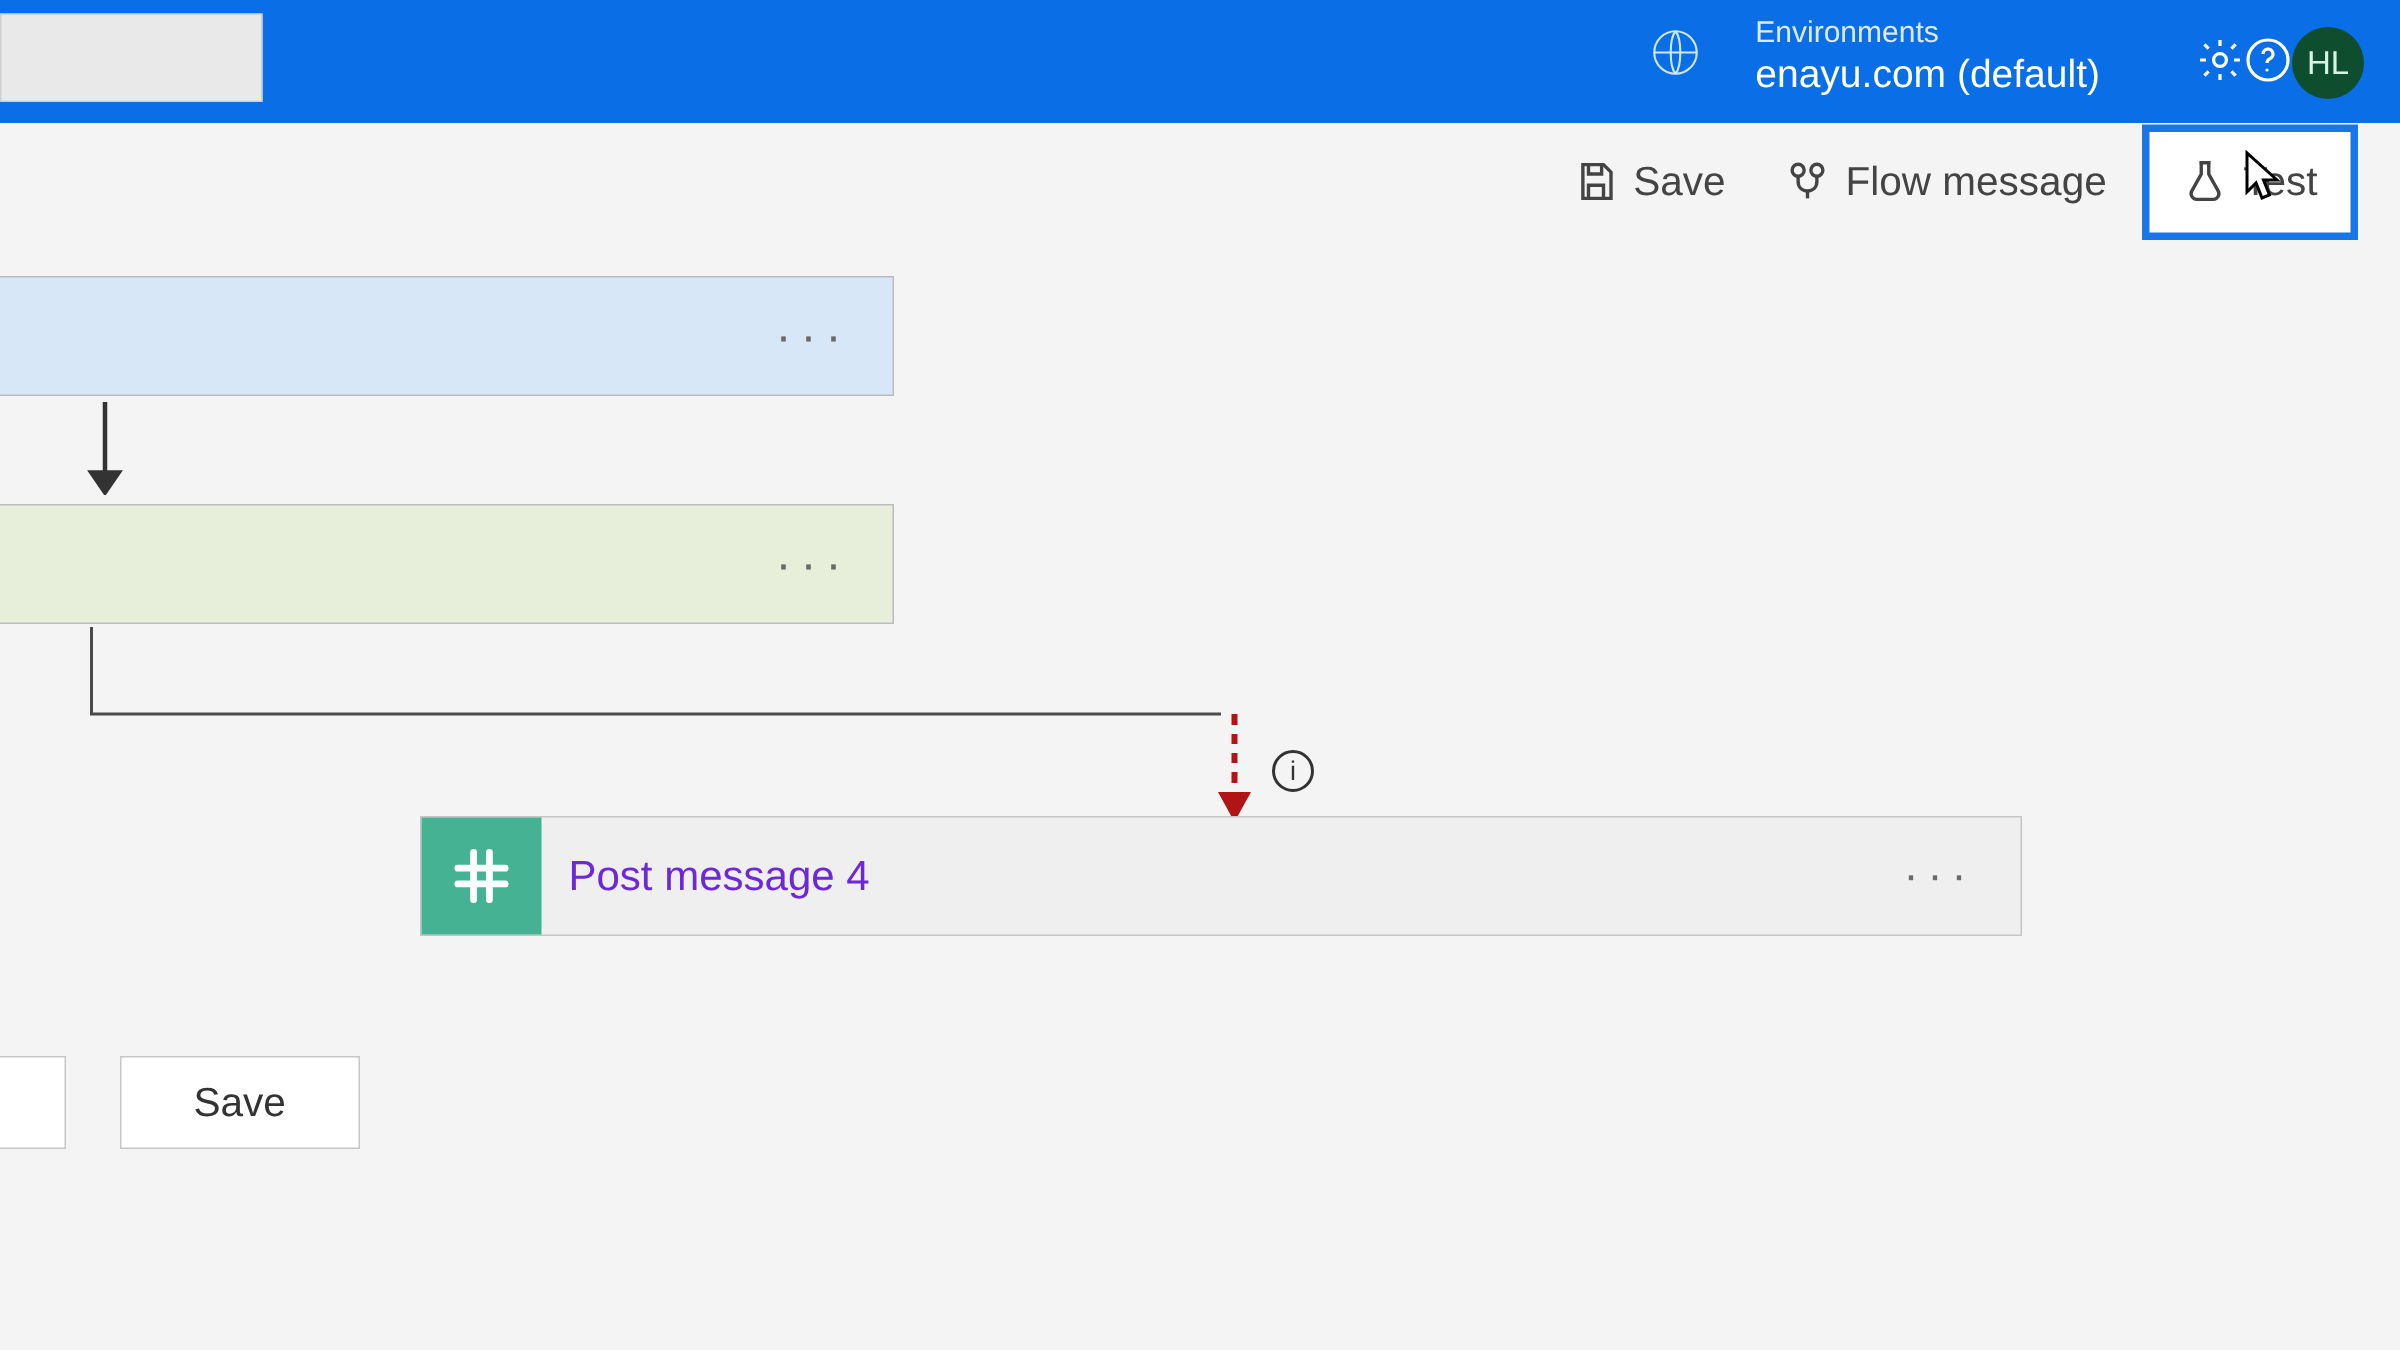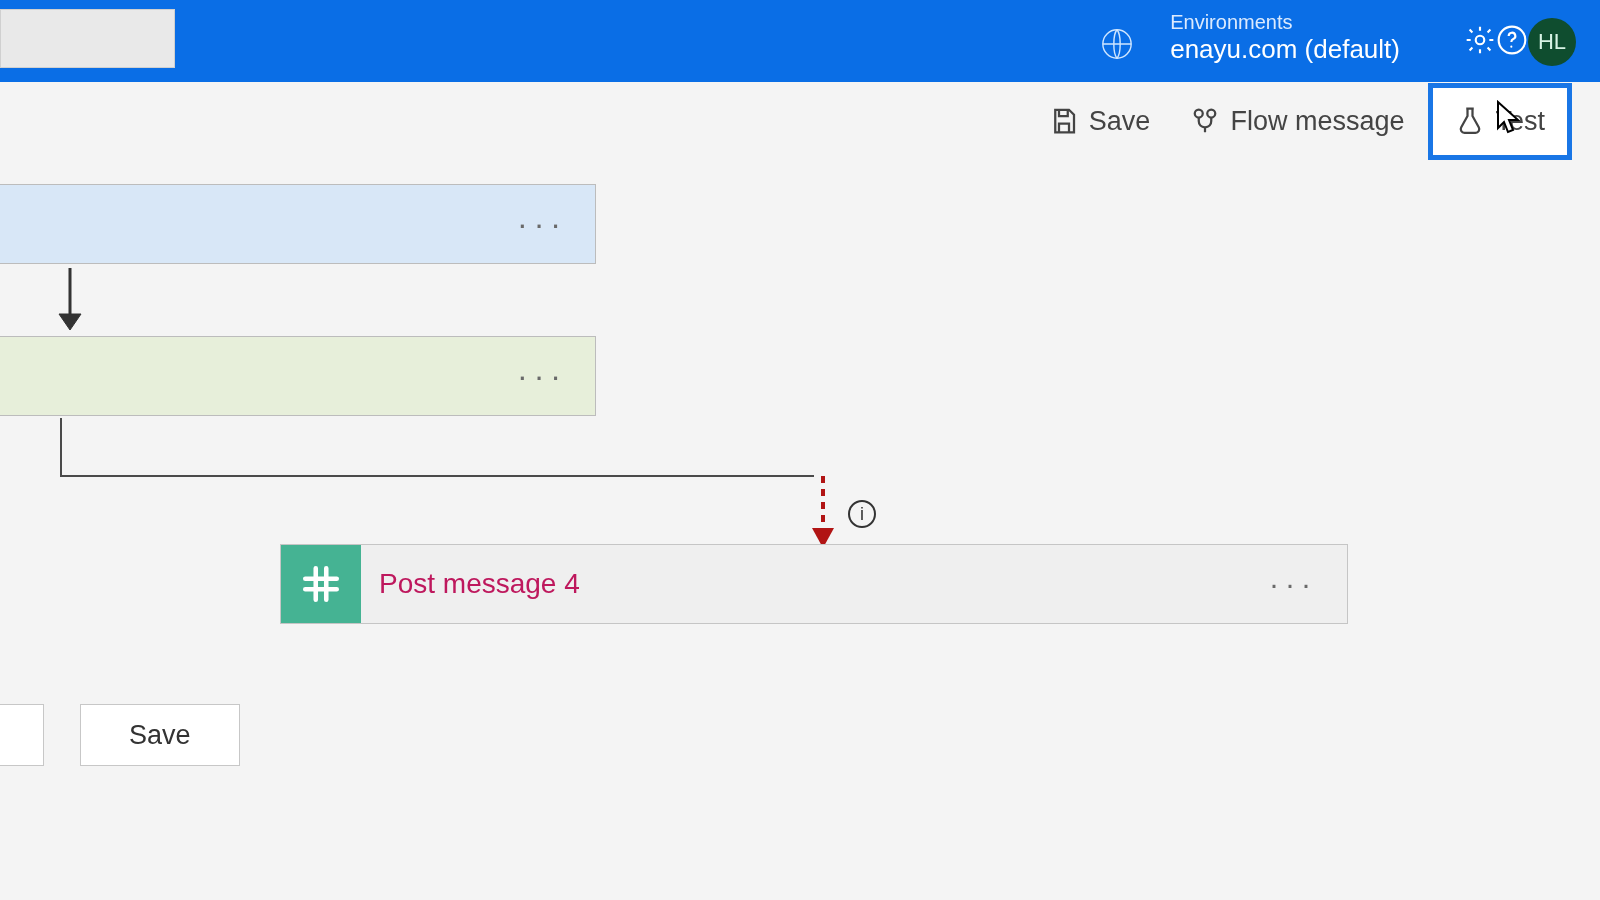--- a/index.html
+++ b/index.html
@@ -20,21 +20,21 @@
     width: 175px;
     height: 59px;
     background: #e9e9e9;
     border: 1px solid #d0d0d0;
   }
   .env-group {
     position: absolute;
     top: 10px;
     right: 200px;
     display: flex;
-    align-items: flex-end;
+    align-items: center;
     gap: 36px;
   }
   .env-text { display: flex; flex-direction: column; line-height: 1.2; }
   .env-label { font-size: 20px; color: #dbeafe; }
   .env-name  { font-size: 26px; color: #fff; }
   .globe-icon svg { width: 34px; height: 34px; stroke: #cfe6ff; }
 
   .header-icons {
     position: absolute;
     right: 24px;
@@ -154,21 +154,21 @@
     background: #efefef;
     border: 1px solid #c5c5c5;
     display: flex; align-items: center;
   }
   .action-icon {
     width: 80px; height: 100%;
     background: #45b393;
     display: flex; align-items: center; justify-content: center;
   }
   .action-icon svg { width: 42px; height: 42px; fill: #fff; }
-  .action-title { font-size: 28px; color: #be185d; margin-left: 18px; text-align: center; }
+  .action-title { font-size: 28px; color: #6d28d9; margin-left: 18px; text-align: center; }
   .action-dots {
     margin-left: auto; margin-right: 30px;
     color: #6a6a6a; font-size: 30px; letter-spacing: 6px;
     cursor: pointer;
   }
 
   
   .bottom-btns {
     position: absolute;
     left: 0; top: 544px;

